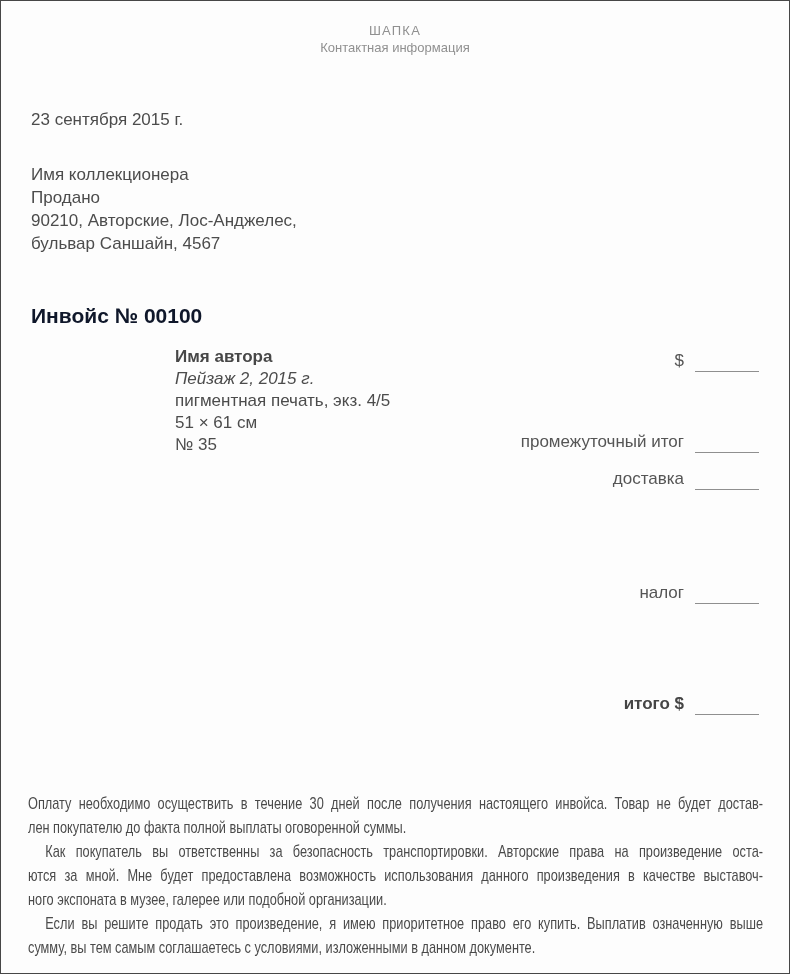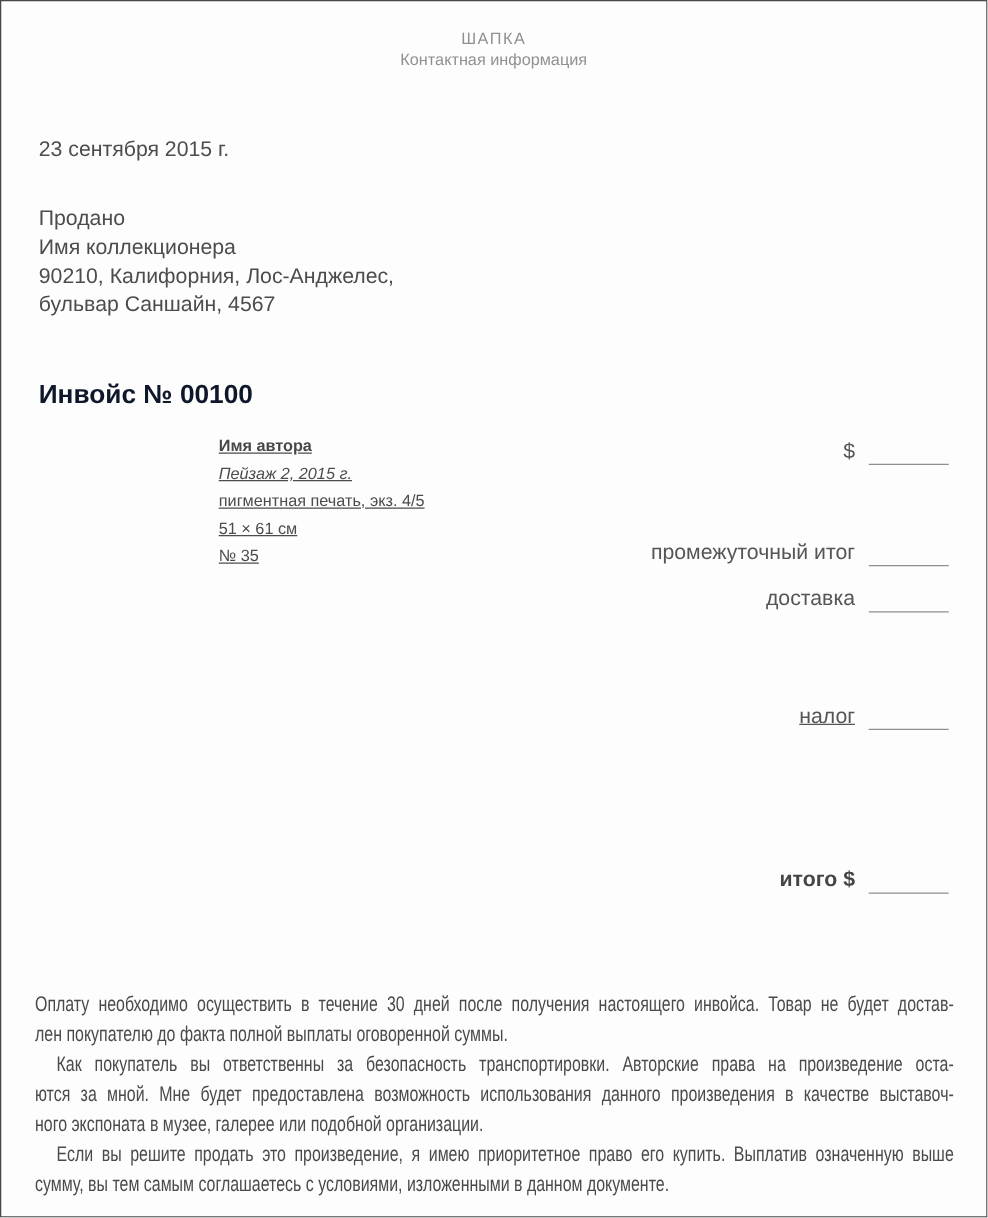--- a/index.html
+++ b/index.html
@@ -60,24 +60,23 @@
     align-items: center;
     justify-content: center;
     font-size: 13px;
     color: #787878;
     background: #fdfdfd;
   }
 
   .artwork {
     position: absolute;
     left: 174px; top: 345px;
-    font-size: 13px;
+    font-size: 17px;
     line-height: 22px;
     color: #4c4c4c;
-    text-decoration: underline;
   }
   .artwork .artist { font-weight: bold; color: #474747; }
   .artwork .work-title { font-style: italic; }
 
   
   .total-row {
     position: absolute;
     right: 30px;
     height: 19px;
     display: flex;
@@ -89,21 +88,21 @@
   .total-row .lbl { padding-bottom: 1px; }
   .total-row .fill-line {
     width: 64px;
     margin-left: 11px;
     border-bottom: 1px solid #8f8f8f;
     height: 18px;
   }
   .row-price    { top: 352px; }
   .row-subtotal { top: 433px; align-items: flex-end; }
   .row-shipping { top: 470px; }
-  .row-tax      { top: 564px; text-decoration: underline; }
+  .row-tax      { top: 584px; }
   .row-total    { top: 695px; }
   .row-total .lbl { font-weight: bold; color: #454545; }
 
   
   .terms {
     position: absolute;
     left: 27px; top: 791px;
     width: 980px;
     transform: scaleX(0.75);
     transform-origin: 0 0;
@@ -121,23 +120,23 @@
 <div class="page">
 
   <div class="page-header">
     <div class="hdr-title">ШАПКА</div>
     <div class="hdr-sub">Контактная информация</div>
   </div>
 
   <div class="date">23 сентября 2015 г.</div>
 
   <div class="buyer">
+    <div>Имя коллекционера</div>
     <div>Продано</div>
-    <div>Имя коллекционера</div>
-    <div>90210, Калифорния, Лос-Анджелес,</div>
+    <div>90210, Авторские, Лос-Анджелес,</div>
     <div>бульвар Саншайн, 4567</div>
   </div>
 
   <h1 class="invoice-title">Инвойс № 00100</h1>
 
 
   <div class="artwork">
     <div class="artist">Имя автора</div>
     <div class="work-title">Пейзаж 2, 2015 г.</div>
     <div>пигментная печать, экз. 4/5</div>

